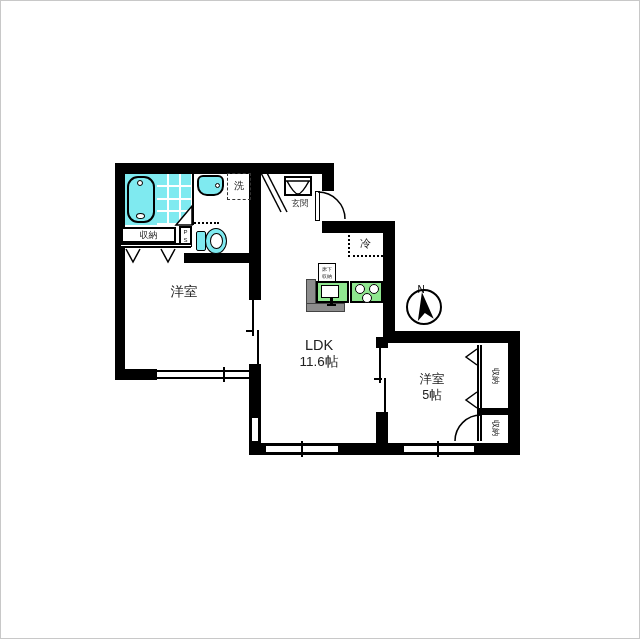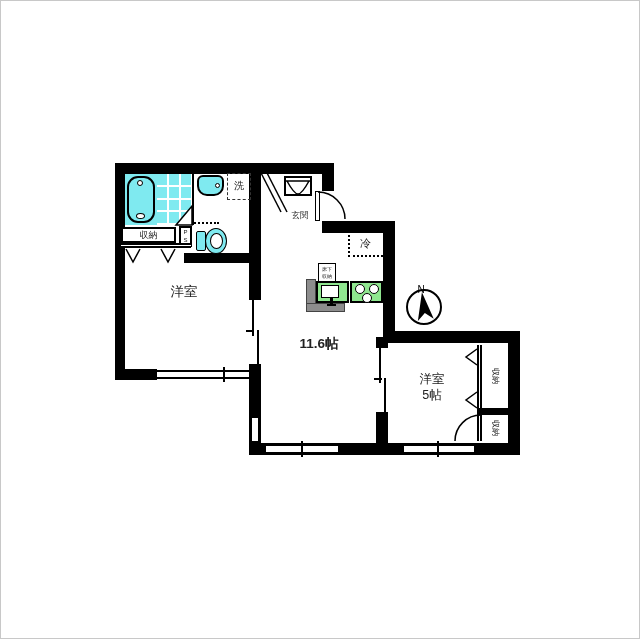--- a/index.html
+++ b/index.html
@@ -87,21 +87,21 @@
   <div class="box" style="left:121px;top:227px;width:55px;height:16px;">
     <div class="lbl" style="left:0;top:1px;width:51px;font-size:9px;">収納</div>
   </div>
   <div class="box" style="left:179px;top:226px;width:13px;height:21px;">
     <div class="lbl" style="left:0;top:0;width:9px;font-size:6px;line-height:1.4;">P</div>
     <div class="lbl" style="left:0;top:8px;width:9px;font-size:6px;line-height:1.4;">S</div>
   </div>
   <div class="abs" style="left:121px;top:243px;width:70px;height:5px;background:#fff;border-top:2px solid #000;border-bottom:2px solid #000;box-sizing:border-box;"></div>
 
   <div class="abs" style="left:284px;top:176px;width:28px;height:20px;border:2px solid #000;box-sizing:border-box;"></div>
-  <div class="lbl" style="left:278px;top:198px;width:44px;font-size:8.5px;margin-top:12px;">玄関</div>
+  <div class="lbl" style="left:278px;top:198px;width:44px;font-size:8.5px;">玄関</div>
   <div class="abs" style="left:315px;top:191px;width:5px;height:30px;background:#fff;border:1px solid #000;box-sizing:border-box;"></div>
 
   <div class="abs" style="left:348px;top:226px;width:35px;height:31px;border:2px dotted #000;border-right:none;box-sizing:border-box;">
     <div class="lbl" style="left:0;top:9px;width:31px;font-size:11px;">冷</div>
   </div>
 
   <div class="abs" style="left:318px;top:263px;width:18px;height:20px;border:1px solid #000;background:#fff;box-sizing:border-box;">
     <div class="lbl" style="left:0;top:2px;width:16px;font-size:5px;">床下</div>
     <div class="lbl" style="left:0;top:9px;width:16px;font-size:5px;">収納</div>
   </div>
@@ -122,21 +122,22 @@
 
   <div class="win-v" style="left:477px;top:345px;width:5px;height:63px;"></div>
   <div class="win-v" style="left:477px;top:415px;width:5px;height:26px;"></div>
   <div class="vtext" style="left:480px;top:370px;width:30px;height:12px;font-size:8px;">収納</div>
   <div class="vtext" style="left:480px;top:422px;width:30px;height:12px;font-size:8px;">収納</div>
 
   <div class="lbl" style="left:125px;top:284px;width:118px;font-size:13.5px;">
     <div>洋室</div>
   </div>
   <div class="lbl" style="left:254px;top:336px;width:130px;font-size:14.5px;">
-    <div style="font-size:13.5px;font-weight:bold;">11.6帖</div>
+    <div>LDK</div>
+    <div style="font-size:13.5px;">11.6帖</div>
   </div>
   <div class="lbl" style="left:388px;top:372px;width:88px;font-size:12.5px;">
     <div>洋室</div>
     <div>5帖</div>
   </div>
 
   <svg class="overlay" viewBox="0 0 640 639" xmlns="http://www.w3.org/2000/svg">
 
     <polygon points="176,225 192,225 192,206" fill="#ffffff" stroke="#000" stroke-width="1.5"></polygon>
 

